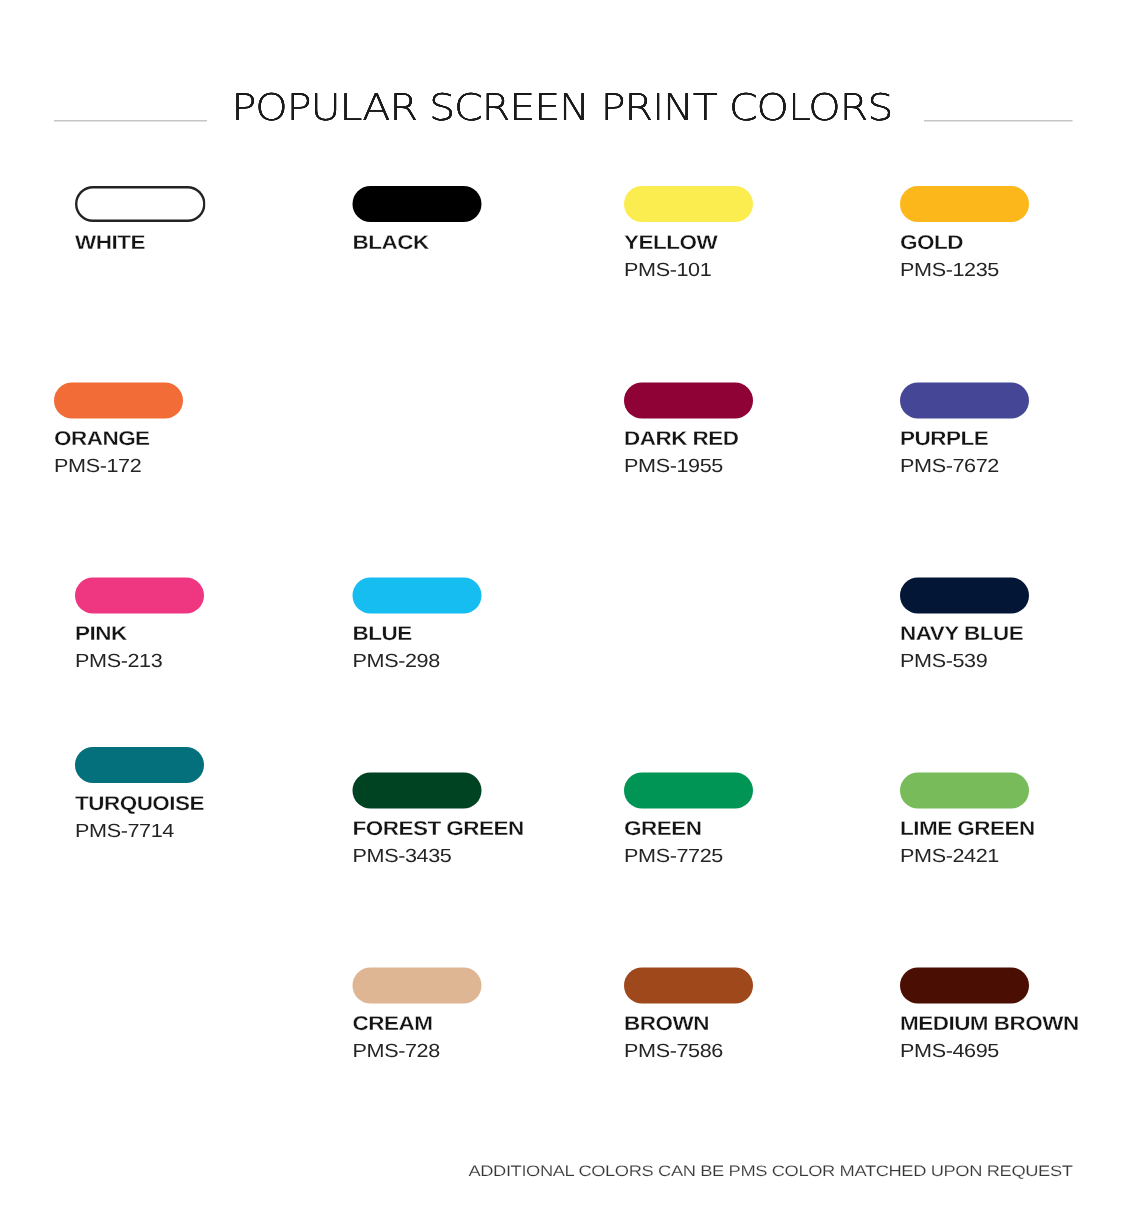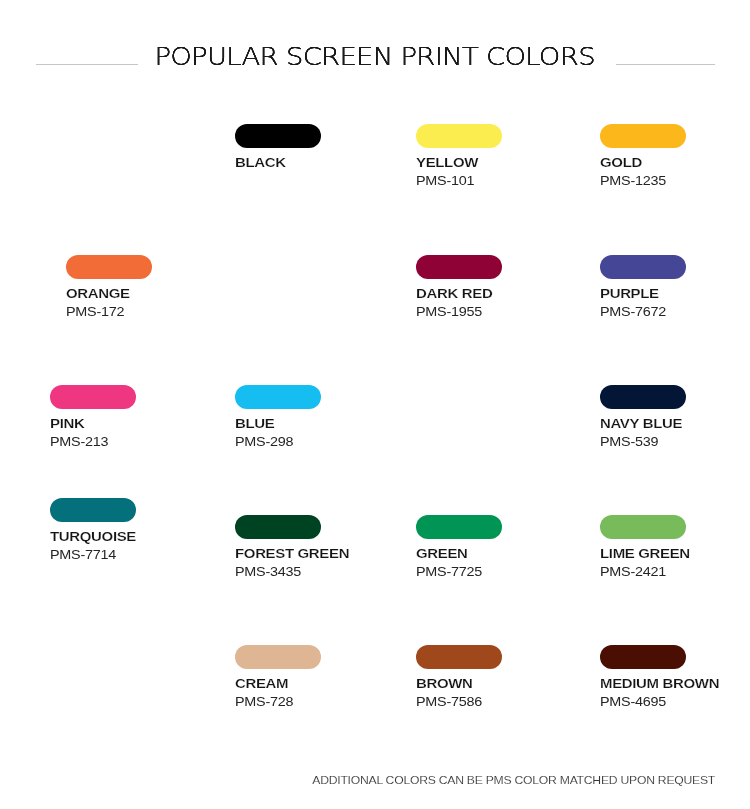--- a/index.html
+++ b/index.html
@@ -4,21 +4,21 @@
 <style>
   html, body { margin:0; padding:0; }
   body {
     width:750px; height:809px;
     background:#ffffff;
     font-family:"DejaVu Sans", sans-serif;
     position:relative;
     overflow:hidden;
     -webkit-font-smoothing:antialiased;
   }
-  .header { position:absolute; left:0; top:0; width:750px; height:110px; }
+  .header { position:absolute; left:0; top:16px; width:750px; height:110px; }
   .rule { position:absolute; top:64px; height:1px; background:#c6c6c6; }
   .rule-left { left:36px; width:102px; }
   .rule-right { left:616px; width:99px; }
   .title {
     position:absolute; left:0; top:42px; width:750px;
     text-align:center;
     font-family:"DejaVu Sans", sans-serif;
     font-weight:200;
     font-size:27.5px;
     letter-spacing:-0.75px;
@@ -76,36 +76,41 @@
 </head>
 <body>
 
 <div class="header">
   <div class="rule rule-left"></div>
   <div class="rule rule-right"></div>
   <div class="title">POPULAR SCREEN PRINT COLORS</div>
 </div>
 
 <div class="grid">
+  <div class="cell" style="left:50px;top:124px">
+    <div class="swatch outline"></div>
+    <div class="cname">WHITE</div>
+    <div class="cpms"></div>
+  </div>
   <div class="cell" style="left:235px;top:124px">
     <div class="swatch" style="background: rgb(0, 0, 0);"></div>
     <div class="cname">BLACK</div>
     <div class="cpms"></div>
   </div>
   <div class="cell" style="left:416px;top:124px">
     <div class="swatch" style="background: rgb(251, 237, 79);"></div>
     <div class="cname">YELLOW</div>
     <div class="cpms">PMS-101</div>
   </div>
   <div class="cell" style="left:600px;top:124px">
     <div class="swatch" style="background: rgb(252, 183, 27);"></div>
     <div class="cname">GOLD</div>
     <div class="cpms">PMS-1235</div>
   </div>
-  <div class="cell" style="left:66px;top:255px">
+  <div class="cell" style="left:36px;top:255px">
     <div class="swatch" style="background: rgb(242, 108, 55);"></div>
     <div class="cname">ORANGE</div>
     <div class="cpms">PMS-172</div>
   </div>
   <div class="cell" style="left:416px;top:255px">
     <div class="swatch" style="background: rgb(143, 2, 53);"></div>
     <div class="cname">DARK RED</div>
     <div class="cpms">PMS-1955</div>
   </div>
   <div class="cell" style="left:600px;top:255px">

